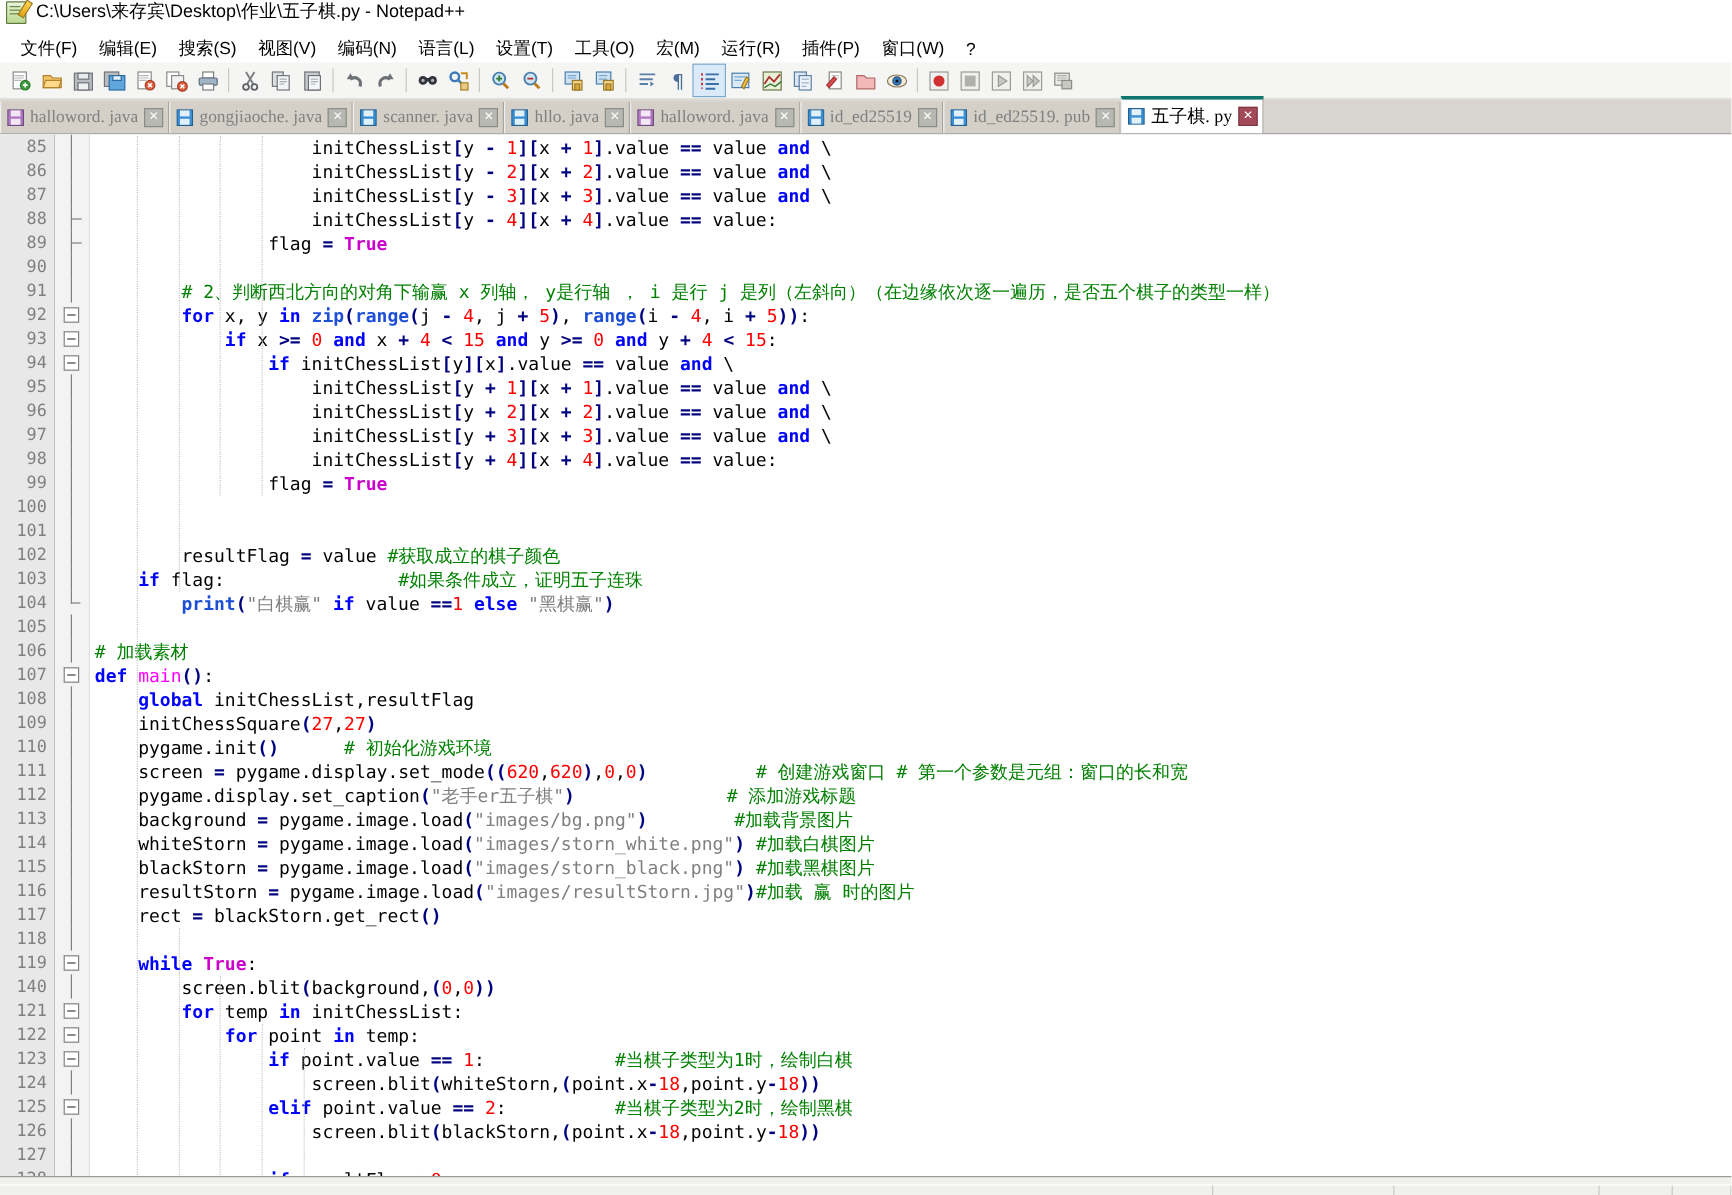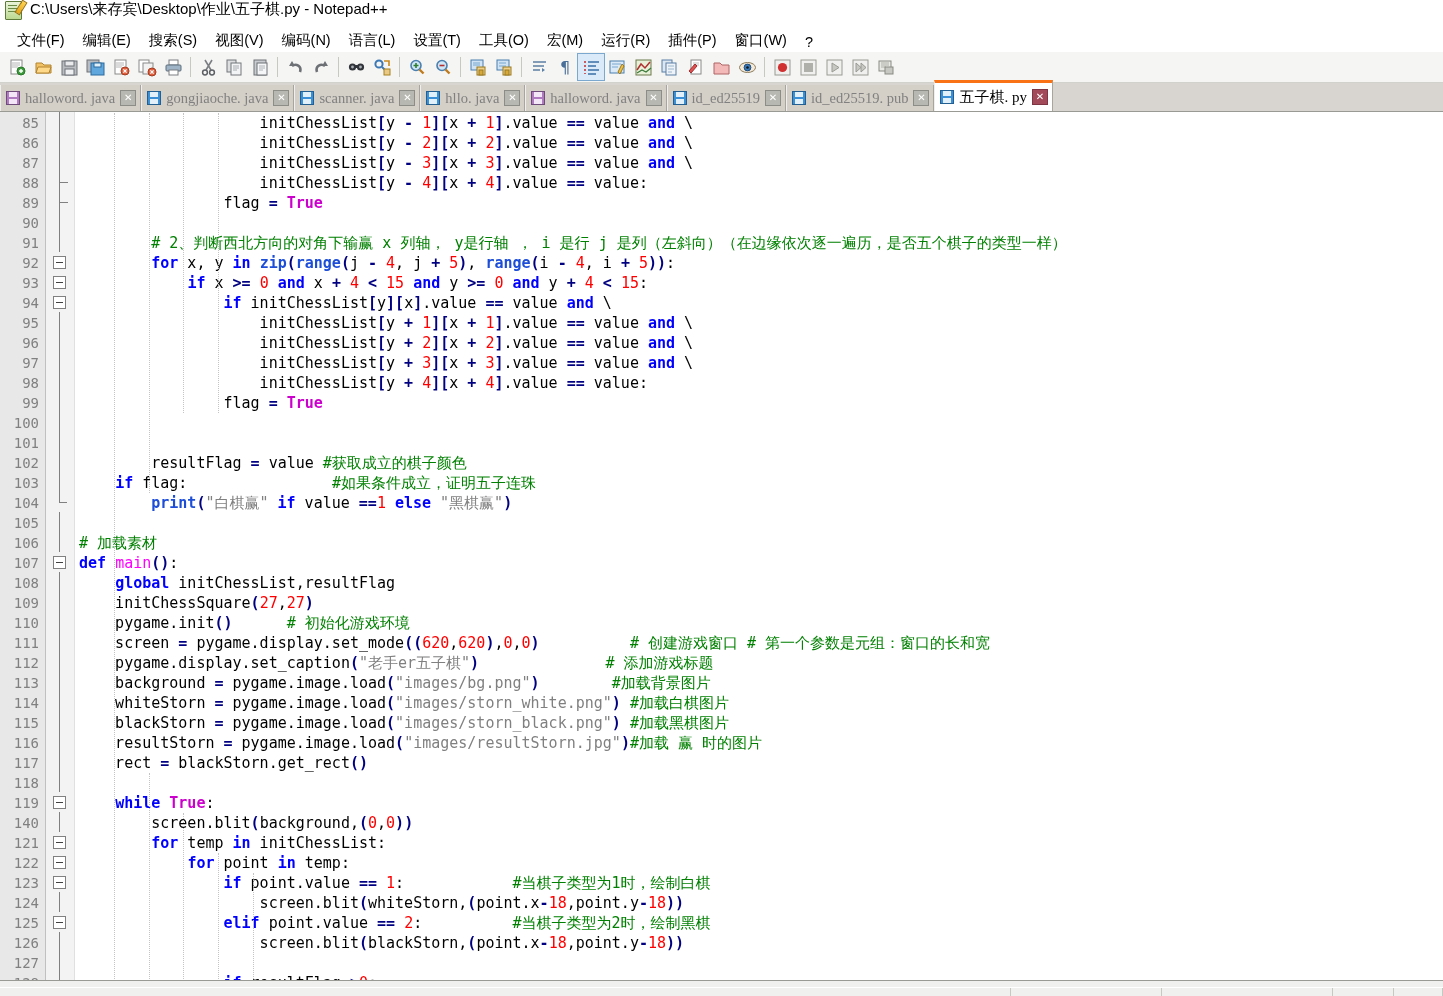--- a/index.html
+++ b/index.html
@@ -64,21 +64,21 @@
     border-left:1px solid #efefef;
     font-family:"Liberation Serif", serif;
     font-size:14.5px;color:#808080;white-space:nowrap;cursor:default;
     position:relative;
   }
   .tab .dicon{
     width:14px;height:14px;margin-right:5px;flex:0 0 auto;position:relative;
   }
   .tab.active{
     background:#ffffff;color:#000;height:28px;
-    border-top:3px solid #f97316;
+    border-top:3px solid #0f766e;
     box-shadow:inset 0 0 0 0 #fff;
     padding-top:0;
   }
   .tab.active .label{color:#000;font-size:15px;}
   .tab .closebox{
     width:14px;height:14px;margin-left:5px;flex:0 0 auto;
     background:#b8b8b2;border:1px solid #8d8d87;
     display:flex;align-items:center;justify-content:center;
     font-size:10px;line-height:10px;color:#ffffff;font-family:"Liberation Sans",sans-serif;
   }

